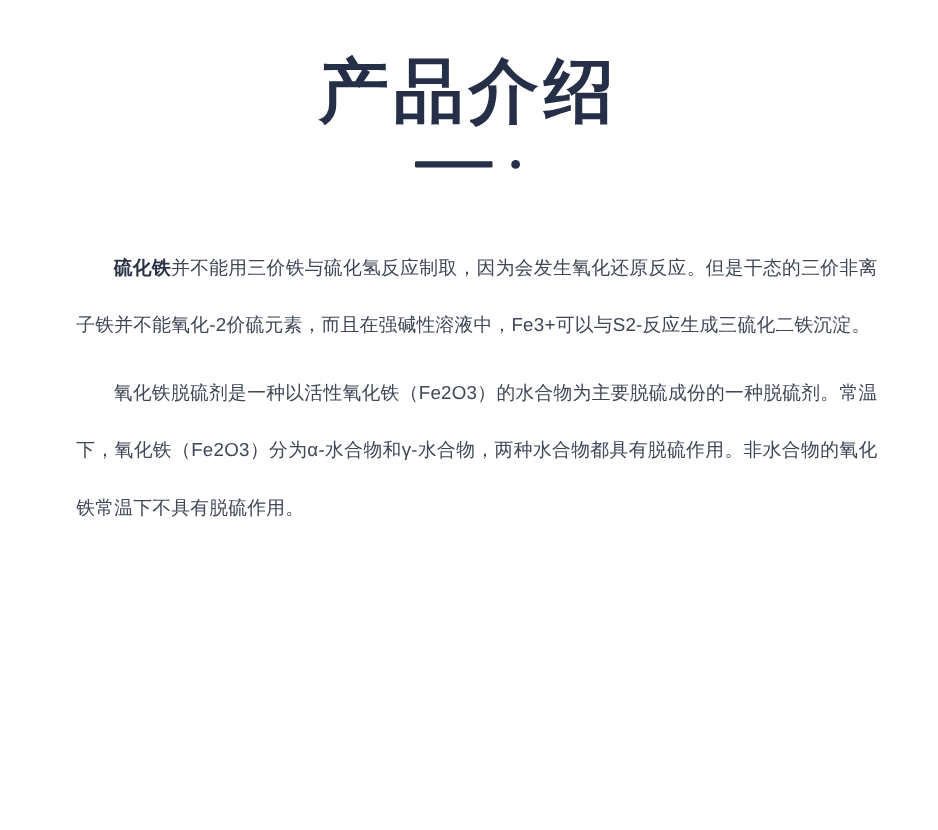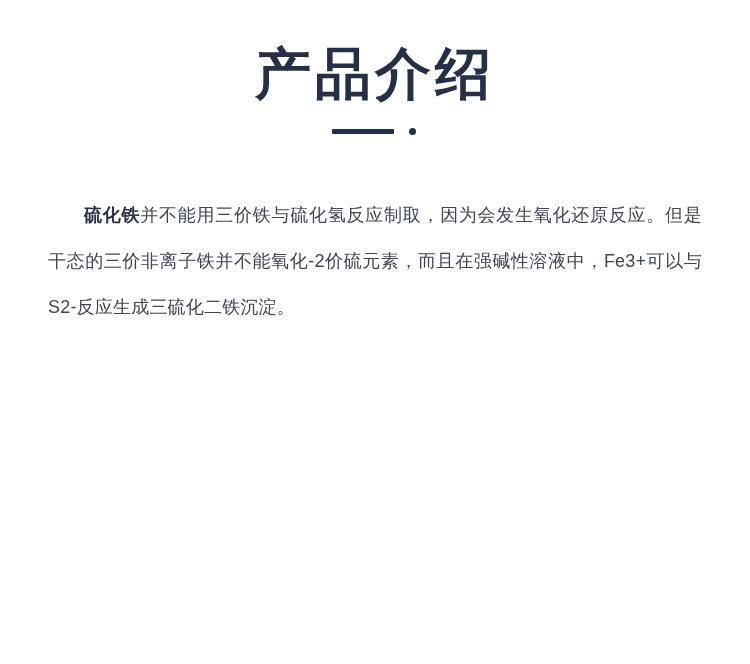--- a/index.html
+++ b/index.html
@@ -61,22 +61,22 @@
   }
 
   
   .body-block {
     margin: 0 auto;
     padding: 56px 48px 0 48px;
     box-sizing: border-box;
     width: 750px;
   }
   p.para {
-    margin: 0 0 8px 0;
-    font-size: 18px;
+    margin: 0 0 8px 13px;
+    font-size: 15px;
     line-height: 46px;
     letter-spacing: 0.2px;
     text-indent: 2em;
     color: #3f4656;
     font-family: "Liberation Sans", sans-serif;
     text-align: justify;
     text-justify: inter-ideograph;
   }
   p.para:last-child {
     margin-bottom: 0;
@@ -97,16 +97,17 @@
       <span class="bar"></span>
       <span class="dot"></span>
     </div>
   </div>
 
   <div class="body-block">
 
     <p class="para"><span class="lead">硫化铁</span><span>并不能用三价铁与硫化氢反应制取，因为会发生氧化还原反应。但是干态的三价非离子铁并不能氧化-2价硫元素，而且在强碱性溶液中，Fe3+可以与S2-反应生成三硫化二铁沉淀。</span></p>
 
 
+    <p class="para"><span class="lead"></span><span>氧化铁脱硫剂是一种以活性氧化铁（Fe2O3）的水合物为主要脱硫成份的一种脱硫剂。常温下，氧化铁（Fe2O3）分为α-水合物和γ-水合物，两种水合物都具有脱硫作用。非水合物的氧化铁常温下不具有脱硫作用。</span></p>
 
   </div>
 
 </div>
 
 </body></html>

